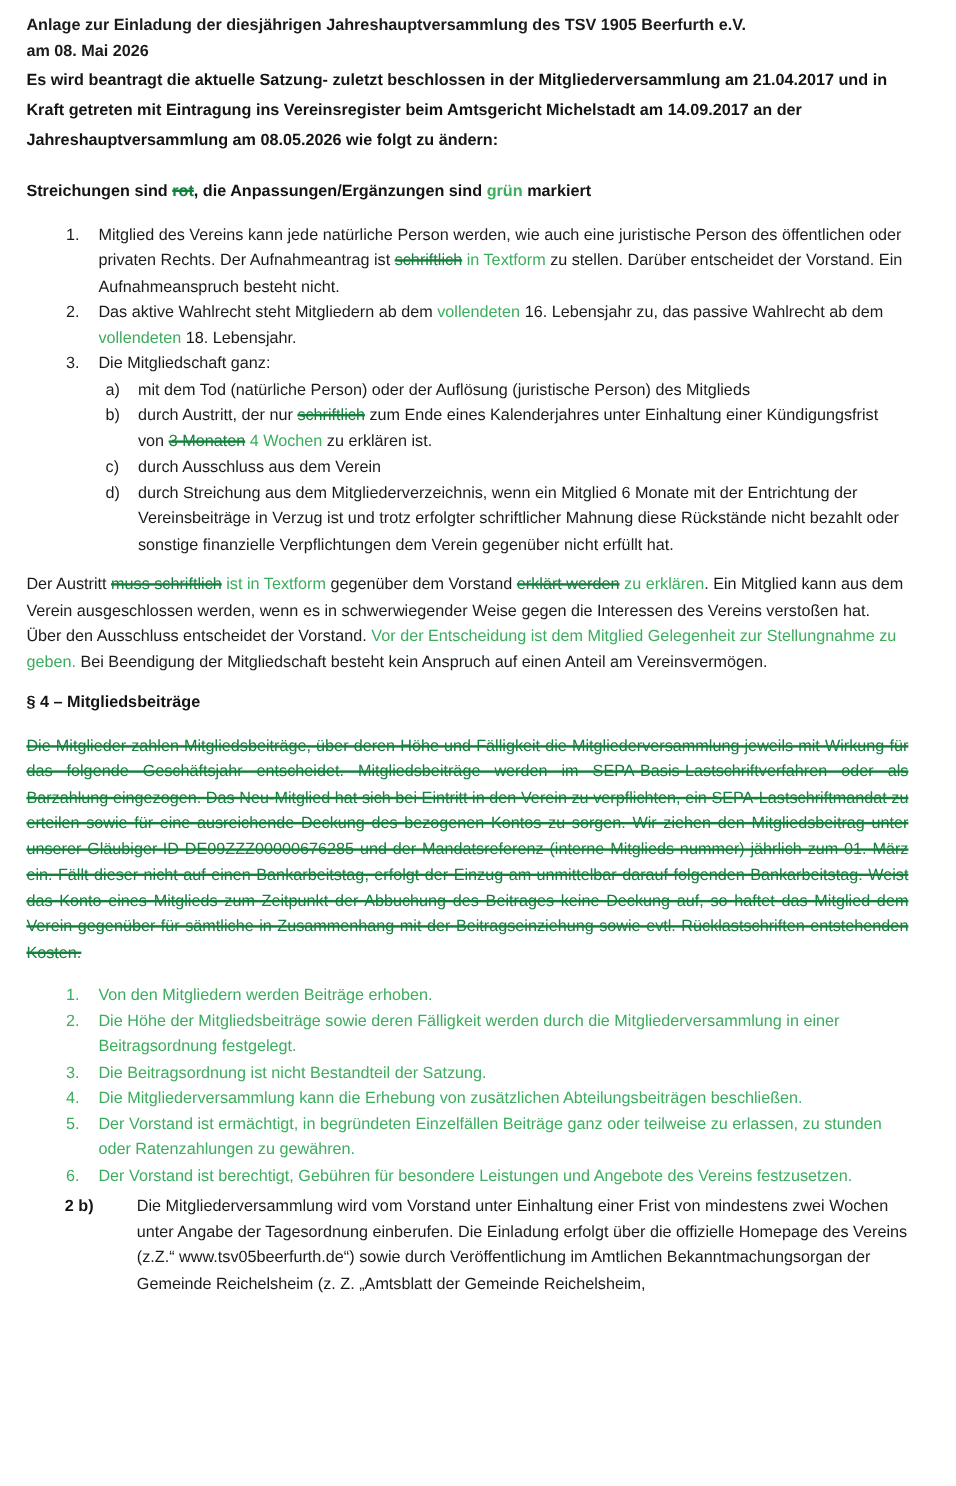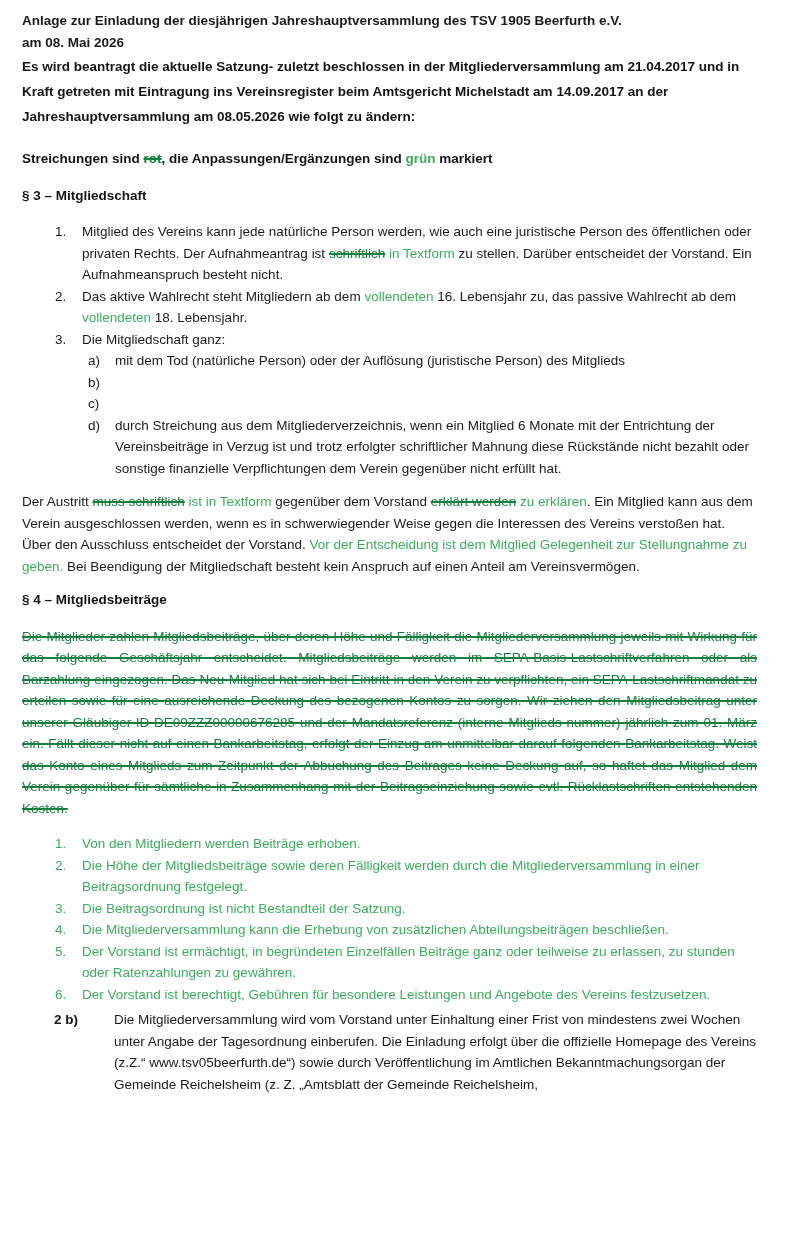--- a/index.html
+++ b/index.html
@@ -32,42 +32,43 @@
   .lp-label{flex:0 0 60px;font-weight:bold;color:#141414;margin-left:32px;}
   .lp-text{flex:1;}
 </style>
 </head>
 <body>
 
 <div class="page">
     <p class="title"><span>Anlage zur Einladung der diesjährigen Jahreshauptversammlung des TSV 1905 Beerfurth e.V.</span><br><span>am 08. Mai 2026</span></p>
     <p class="para intro"><span class="">Es wird beantragt die aktuelle Satzung- zuletzt beschlossen in der Mitgliederversammlung am 21.04.2017 und in Kraft getreten mit Eintragung ins Vereinsregister beim Amtsgericht Michelstadt am 14.09.2017 an der Jahreshauptversammlung am 08.05.2026 wie folgt zu ändern:</span></p>
     <p class="para legend"><span class="">Streichungen sind </span><span class="del">rot</span><span class="">, die Anpassungen/Ergänzungen sind </span><span class="ins">grün</span><span class=""> markiert</span></p>
-    <p class="h">§ 3 – Mitgliedschaft</p>
     <div class="li">
       <span class="marker">1.</span>
       <div class="li-text"><span class="">Mitglied des Vereins kann jede natürliche Person werden, wie auch eine juristische Person des öffentlichen oder privaten Rechts. Der Aufnahmeantrag ist </span><span class="del">schriftlich</span><span class=""> </span><span class="ins">in Textform</span><span class=""> zu stellen. Darüber entscheidet der Vorstand. Ein Aufnahmeanspruch besteht nicht.</span></div>
     </div>
     <div class="li">
       <span class="marker">2.</span>
       <div class="li-text"><span class="">Das aktive Wahlrecht steht Mitgliedern ab dem </span><span class="ins">vollendeten</span><span class=""> 16. Lebensjahr zu, das passive Wahlrecht ab dem </span><span class="ins">vollendeten</span><span class=""> 18. Lebensjahr.</span></div>
     </div>
     <div class="li">
       <span class="marker">3.</span>
       <div class="li-text"><span class="">Die Mitgliedschaft ganz:</span></div>
     </div>
     <div class="li alpha">
       <span class="marker">a)</span>
       <div class="li-text"><span class="">mit dem Tod (natürliche Person) oder der Auflösung (juristische Person) des Mitglieds</span></div>
     </div>
     <div class="li alpha">
       <span class="marker">b)</span>
+      <div class="li-text"><span class="">durch Austritt, der nur </span><span class="del">schriftlich</span><span class=""> zum Ende eines Kalenderjahres unter Einhaltung einer Kündigungsfrist von </span><span class="del">3 Monaten</span><span class=""> </span><span class="ins">4 Wochen</span><span class=""> zu erklären ist.</span></div>
     </div>
     <div class="li alpha">
       <span class="marker">c)</span>
+      <div class="li-text"><span class="">durch Ausschluss aus dem Verein</span></div>
     </div>
     <div class="li alpha">
       <span class="marker">d)</span>
       <div class="li-text"><span class="">durch Streichung aus dem Mitgliederverzeichnis, wenn ein Mitglied 6 Monate mit der Entrichtung der Vereinsbeiträge in Verzug ist und trotz erfolgter schriftlicher Mahnung diese Rückstände nicht bezahlt oder sonstige finanzielle Verpflichtungen dem Verein gegenüber nicht erfüllt hat.</span></div>
     </div>
     <p class="para indent1 gap-top"><span class="">Der Austritt </span><span class="del">muss schriftlich</span><span class=""> </span><span class="ins">ist in Textform</span><span class=""> gegenüber dem Vorstand </span><span class="del">erklärt werden</span><span class=""> </span><span class="ins">zu erklären</span><span class="">.  Ein Mitglied kann aus dem Verein ausgeschlossen werden, wenn es in schwerwiegender Weise gegen die Interessen des Vereins verstoßen hat. Über den Ausschluss entscheidet der Vorstand. </span><span class="ins">Vor der Entscheidung ist dem Mitglied Gelegenheit zur Stellungnahme zu geben.</span><span class=""> Bei Beendigung der Mitgliedschaft besteht kein Anspruch auf einen Anteil am Vereinsvermögen.</span></p>
     <p class="h">§ 4 – Mitgliedsbeiträge</p>
     <p class="para delpara indent1 justify"><span class="del">Die Mitglieder zahlen Mitgliedsbeiträge, über deren Höhe und Fälligkeit die Mitgliederversammlung jeweils mit Wirkung für das folgende Geschäftsjahr entscheidet.  Mitgliedsbeiträge werden im SEPA-Basis-Lastschriftverfahren oder als Barzahlung eingezogen. Das Neu-Mitglied hat sich bei Eintritt in den Verein zu verpflichten, ein SEPA-Lastschriftmandat zu erteilen sowie für eine ausreichende Deckung des bezogenen Kontos zu sorgen. Wir ziehen den Mitgliedsbeitrag unter unserer Gläubiger-ID DE09ZZZ00000676285 und der Mandatsreferenz (interne Mitglieds nummer) jährlich zum 01. März ein. Fällt dieser nicht auf einen Bankarbeitstag, erfolgt der Einzug am unmittelbar darauf folgenden Bankarbeitstag.  Weist das Konto eines Mitglieds zum Zeitpunkt der Abbuchung des Beitrages keine Deckung auf, so haftet das Mitglied dem Verein gegenüber für sämtliche in Zusammenhang mit der Beitragseinziehung sowie evtl. Rücklastschriften entstehenden Kosten.</span></p>
     <div class="li green">
       <span class="marker">1.</span>

